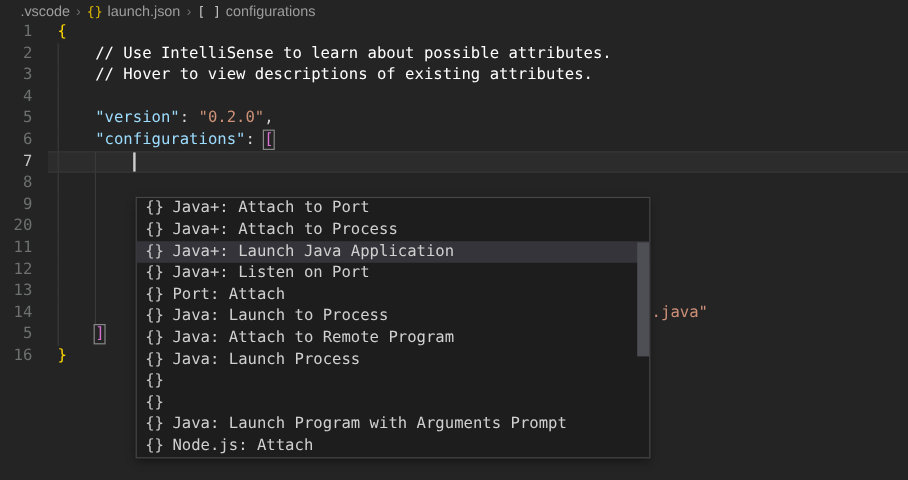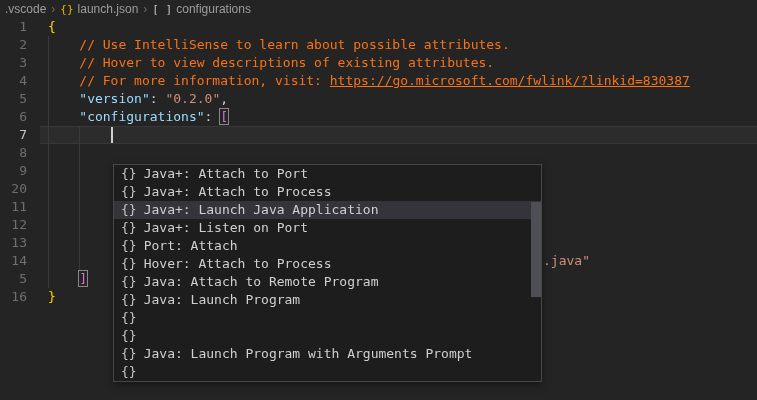--- a/index.html
+++ b/index.html
@@ -6,21 +6,21 @@
   html,body { background:#242424; }
   #screen {
     position:relative; width:757px; height:400px; overflow:hidden;
     background:#242424;
     font-family:"DejaVu Sans Mono", monospace;
     font-size:13px; color:#d4d4d4;
   }
 
   
   #breadcrumb {
-    position:absolute; top:0; left:0; right:0; height:18px;
+    position:absolute; top:0; left:12px; right:0; height:18px;
     display:flex; align-items:center; padding-left:5px;
     font-family:"Liberation Sans", sans-serif; font-size:12px; color:#9d9d9d;
     white-space:nowrap;
   }
   .bc-item { display:flex; align-items:center; cursor:pointer; }
   .bc-sep { color:#6b6b6b; padding:0 5px; font-size:12px; }
   .bc-icon { font-family:"DejaVu Sans Mono", monospace; font-size:11px; margin-right:4px; }
 
   
   #editor { position:absolute; top:18px; left:0; right:0; bottom:0; }
@@ -33,21 +33,21 @@
   .active-bg {
     position:absolute; left:40px; right:0; top:0; height:18px;
     background:rgba(255,255,255,0.04);
     border-top:1px solid rgba(255,255,255,0.055);
     border-bottom:1px solid rgba(255,255,255,0.055);
   }
   .content {
     position:absolute; left:48px; top:0; white-space:pre;
   }
   .guide { position:absolute; top:0; width:1px; height:18px; background:#3a3a3a; }
-  .comment { color:#f97316; }
+  .comment { color:#ffffff; }
   .lnk { text-decoration:underline; cursor:pointer; }
   .key { color:#9cdcfe; }
   .string { color:#ce9178; }
   .punct { color:#d4d4d4; }
   .yellow { color:#ffd700; }
   .pink { color:#da70d6; }
   .boxed { outline:1px solid #888888; }
   #cursor {
     position:absolute; width:2px; height:16px; top:1px; background:#cfcfcf;
   }
@@ -106,21 +106,20 @@
           <div class="content"><span class="comment">    // Use IntelliSense to learn about possible attributes.</span></div>
         </div>
         <div class="row">
           <div class="ln">3</div>
           <div class="guide" style="left: 48px;"></div>
           <div class="content"><span class="comment">    // Hover to view descriptions of existing attributes.</span></div>
         </div>
         <div class="row">
           <div class="ln">4</div>
           <div class="guide" style="left: 48px;"></div>
-          <div class="content"><span class="comment">    // For more information, visit: </span><span class="comment lnk">https://go.microsoft.com/fwlink/?linkid=830387</span></div>
         </div>
         <div class="row">
           <div class="ln">5</div>
           <div class="guide" style="left: 48px;"></div>
           <div class="content"><span class="punct">    </span><span class="key">"version"</span><span class="punct">: </span><span class="string">"0.2.0"</span><span class="punct">,</span></div>
         </div>
         <div class="row">
           <div class="ln">6</div>
           <div class="guide" style="left: 48px;"></div>
           <div class="content"><span class="punct">    </span><span class="key">"configurations"</span><span class="punct">: </span><span class="pink boxed">[</span></div>
@@ -203,40 +202,41 @@
           <div class="sg-item">
             <span class="sg-icon">{}</span>
             <span>Java+: Listen on Port</span>
           </div>
           <div class="sg-item">
             <span class="sg-icon">{}</span>
             <span>Port: Attach</span>
           </div>
           <div class="sg-item">
             <span class="sg-icon">{}</span>
-            <span>Hover: Attach to Process</span>
+            <span>Java: Launch to Process</span>
           </div>
           <div class="sg-item">
             <span class="sg-icon">{}</span>
             <span>Java: Attach to Remote Program</span>
           </div>
           <div class="sg-item">
             <span class="sg-icon">{}</span>
-            <span>Java: Launch Program</span>
+            <span>Java: Launch Process</span>
           </div>
           <div class="sg-item">
             <span class="sg-icon">{}</span>
           </div>
           <div class="sg-item">
             <span class="sg-icon">{}</span>
           </div>
           <div class="sg-item">
             <span class="sg-icon">{}</span>
             <span>Java: Launch Program with Arguments Prompt</span>
           </div>
           <div class="sg-item">
             <span class="sg-icon">{}</span>
+            <span>Node.js: Attach</span>
           </div>
         </div>
       <div id="sg-thumb"></div>
     </div>
   </div>
 </div>
 
 </body></html>

